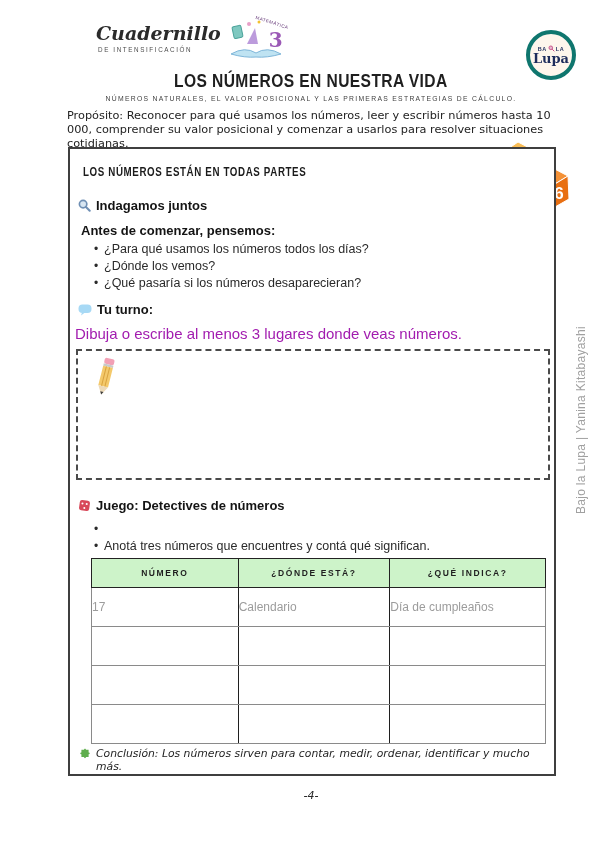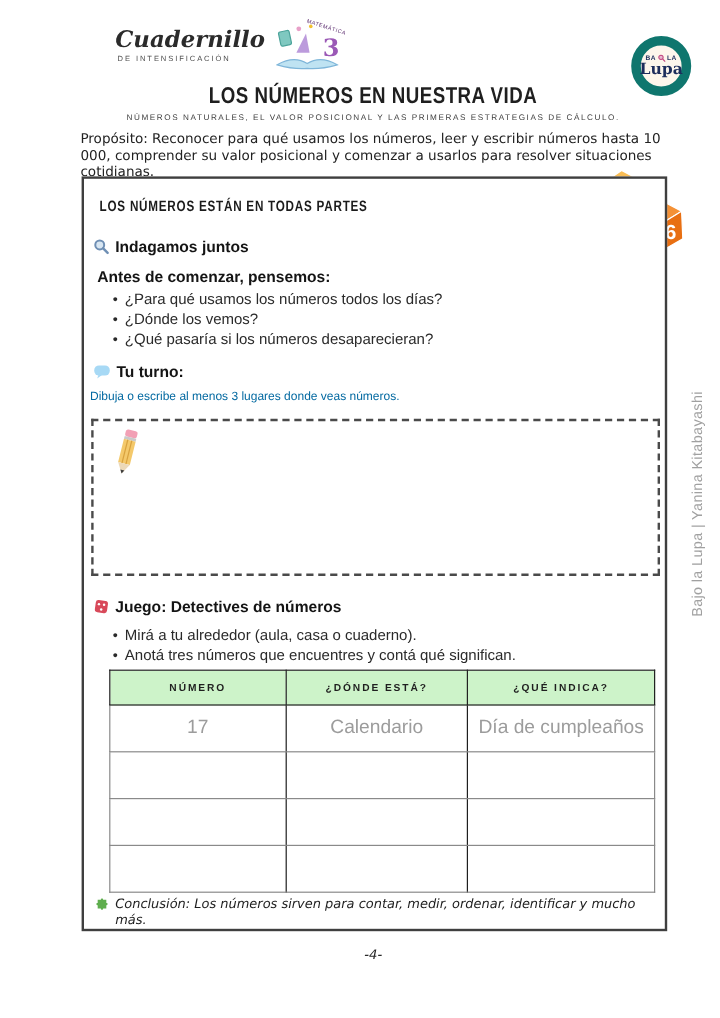--- a/index.html
+++ b/index.html
@@ -13,55 +13,55 @@
   .brand-left { position:absolute; left:85px; top:16px; width:175px; height:52px; display:flex; align-items:flex-start; }
   .brand-left-text { padding-top:8px; }
   .brand-title { font-family:"DejaVu Serif", serif; font-style:italic; font-weight:bold; font-size:19px; color:#2b2b2b; line-height:1; }
   .brand-sub { font-size:6.3px; letter-spacing:1.6px; color:#4d4d4d; margin-top:3px; margin-left:2px; }
   .brand-illus { position:relative; width:62px; height:52px; margin-left:4px; }
   .brand-badge-num { position:absolute; right:4px; top:12px; font-family:"DejaVu Serif", serif; font-weight:bold; font-size:20px; color:#9b59b6; }
   .brand-badge-text { position:absolute; right:-2px; top:4px; font-size:4.5px; letter-spacing:0.5px; color:#5b2c6f; transform:rotate(18deg); }
 
   
   .brand-right { position:absolute; left:515px; top:30px; width:50px; height:50px; border-radius:50%;
-    background:#fdf6ec; border:8px solid #0f766e; display:flex; flex-direction:column; align-items:center; justify-content:center;text-align:right; }
+    background:#fdf6ec; border:4px solid #0f766e; display:flex; flex-direction:column; align-items:center; justify-content:center;text-align:right; }
   .lupa-top { font-size:5.5px; font-weight:bold; color:#1d2d5c; letter-spacing:0.5px; display:flex; align-items:center; gap:1px; }
   .lupa-name { font-family:"DejaVu Serif", serif; font-weight:bold; font-size:13px; color:#1d2d5c; line-height:1; }
 
   
   .doc-title { position:absolute; left:0; top:70px; width:600px; text-align:center; font-weight:bold; font-size:19px; color:#1f1f1f; }
   .doc-title span { display:inline-block; transform:scaleX(0.82); letter-spacing:0.5px; }
   .doc-subtitle { position:absolute; left:0; top:95px; width:600px; text-align:center; font-size:6.8px; letter-spacing:1.3px; color:#3f3f3f; }
   .proposito { position:absolute; left:56px; top:109px; width:492px; font-family:"DejaVu Sans", sans-serif; 
     font-size:11.3px; line-height:1.22; color:#222222; }
 
   
   .main-box { position:absolute; left:57px; top:147px; width:488px; height:629px; border:2px solid #3f3f3f; background:#ffffff;padding-left:12px; }
   .section-title { position:absolute; left:13px; top:16px; font-weight:bold; font-size:12.5px; color:#1b1b1b; }
   .section-title span { display:inline-block; transform:scaleX(0.78); transform-origin:left center; letter-spacing:0.8px; }
 
   .dice-wrap { position:absolute; left:478px; top:133px; width:92px; height:86px; }
 
   .h-icon { display:inline-block; vertical-align:-2px; margin-right:5px; }
   .sub-heading { position:absolute; font-weight:bold; font-size:13px; color:#141414; }
-  .plain-text { position:absolute; font-size:10px; color:#0369a1; }
+  .plain-text { position:absolute; font-size:15px; color:#a21caf; }
 
   .bullets { position:absolute; }
   .bullet-line { display:flex; font-size:12.5px; color:#2a2a2a; line-height:17px; }
   .bullet-dot { width:16px; text-align:center; font-size:12px; }
 
   .draw-box { position:absolute; left:6px; top:200px; width:474px; height:131px; border:2px dashed #4a4a4a; }
   .pencil { position:absolute; left:18px; top:6px; transform:rotate(14deg); }
 
   
   .detect-table { position:absolute; left:21px; top:409px; width:455px; border-collapse:collapse; table-layout:fixed; }
   .detect-table th { background:#cdf3c9; border:1.5px solid #222222; font-size:8.5px; font-weight:bold; letter-spacing:1.6px;
     color:#1f1f1f; height:29px; text-align:center; }
   .detect-table td { border-top:1px solid #8a8a8a; border-bottom:1px solid #8a8a8a; border-left:1.5px solid #1f1f1f; border-right:1.5px solid #1f1f1f;
-    height:39px; text-align:center; font-size:16px; color:#9c9c9c; background:#ffffff; }
+    height:39px; font-size:12px; color:#9c9c9c; background:#ffffff; }
   .detect-table tr td:first-child, .detect-table tr th:first-child { border-left:1px solid #8a8a8a; }
   .detect-table tr td:last-child, .detect-table tr th:last-child { border-right:1px solid #8a8a8a; }
   .detect-table tr th:first-child { border-left:1.5px solid #222; }
   .detect-table tr th:last-child { border-right:1.5px solid #222; }
 
   .conclusion { position:absolute; left:9px; top:598px; width:472px; font-family:"DejaVu Sans", sans-serif; font-style:italic;
     font-size:10.8px; color:#1e1e1e; display:flex; align-items:flex-start; gap:5px; }
 
   .page-number { position:absolute; left:0; top:789px; width:600px; text-align:center; font-family:"DejaVu Sans", sans-serif;
     font-style:italic; font-size:11px; color:#2a2a2a; }
@@ -192,21 +192,20 @@
           <circle cx="4.8" cy="4.8" r="1.1" fill="#ffffff"></circle>
           <circle cx="9.4" cy="5.4" r="1.1" fill="#ffffff"></circle>
           <circle cx="6.8" cy="9.6" r="1.1" fill="#ffffff"></circle>
         </svg>
       </span><span>Juego: Detectives de números</span>
     </div>
 
     <div class="bullets" style="left:18px; top:372px;">
       <div class="bullet-line">
           <span class="bullet-dot">•</span>
-          <span>Mirá a tu alrededor (aula, casa o cuaderno).</span>
         </div>
       <div class="bullet-line">
           <span class="bullet-dot">•</span>
           <span>Anotá tres números que encuentres y contá qué significan.</span>
         </div>
     </div>
 
     <table class="detect-table">
       <colgroup>
           <col style="width:32.3%">

